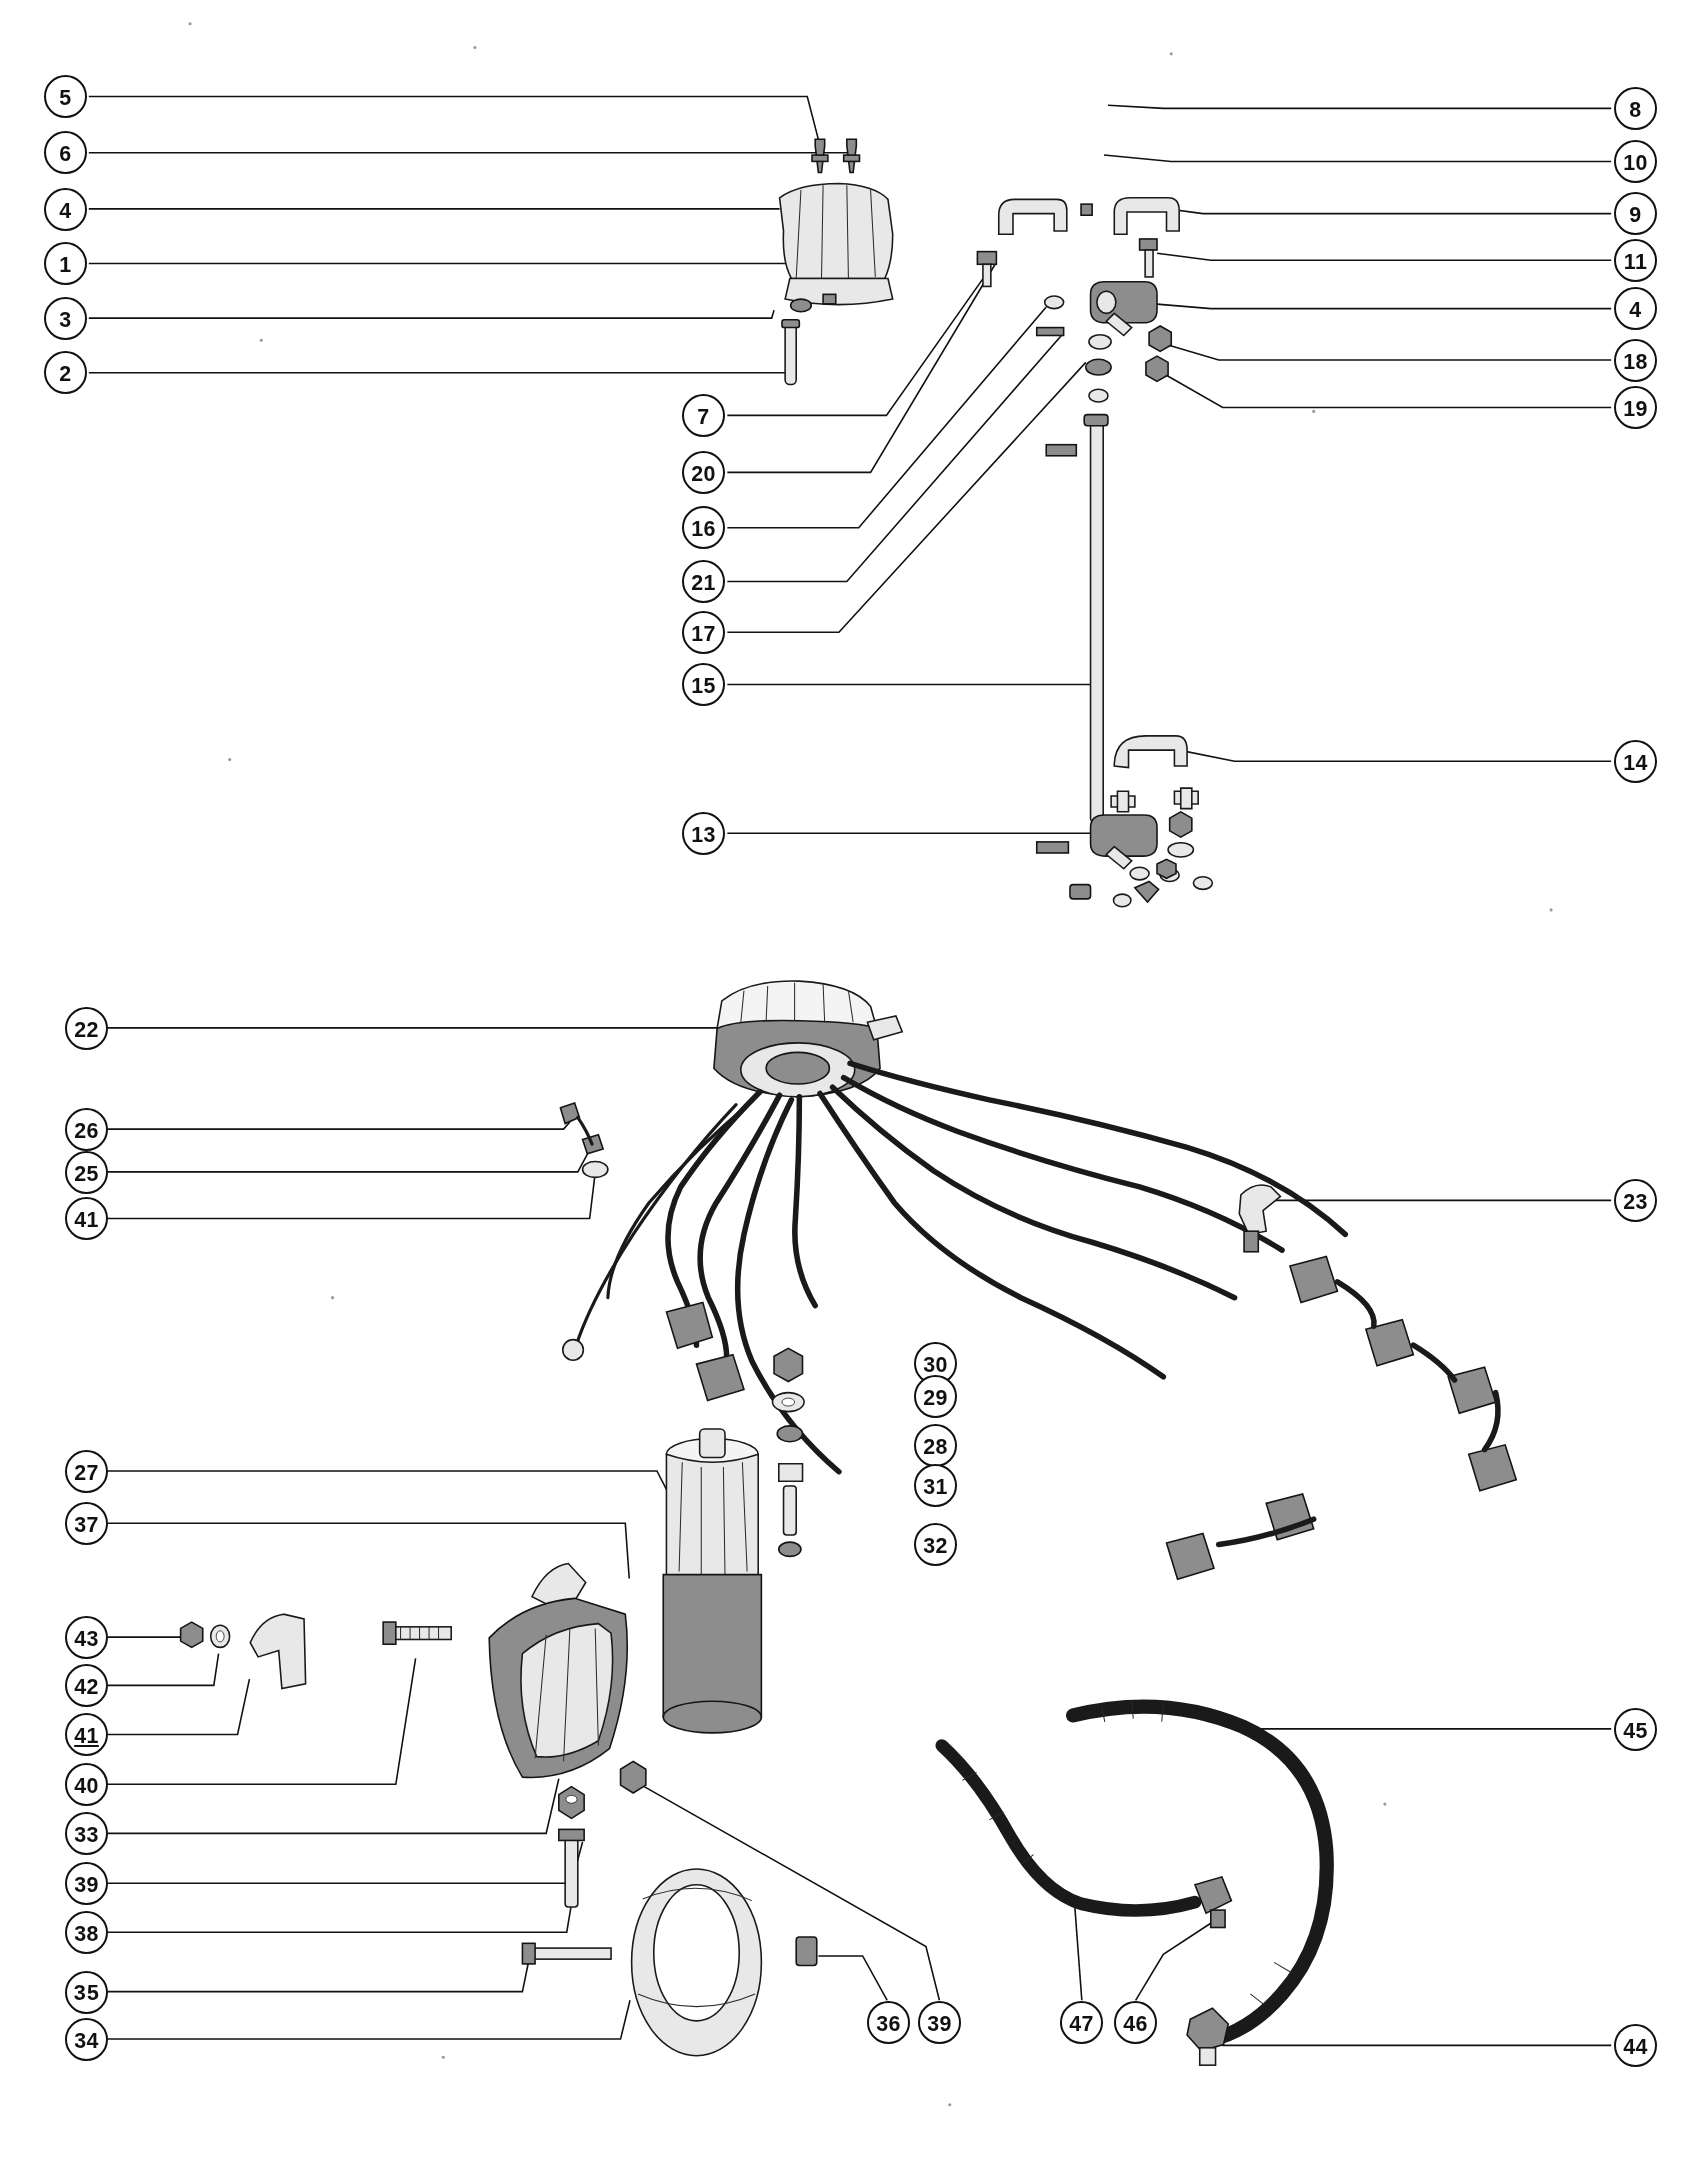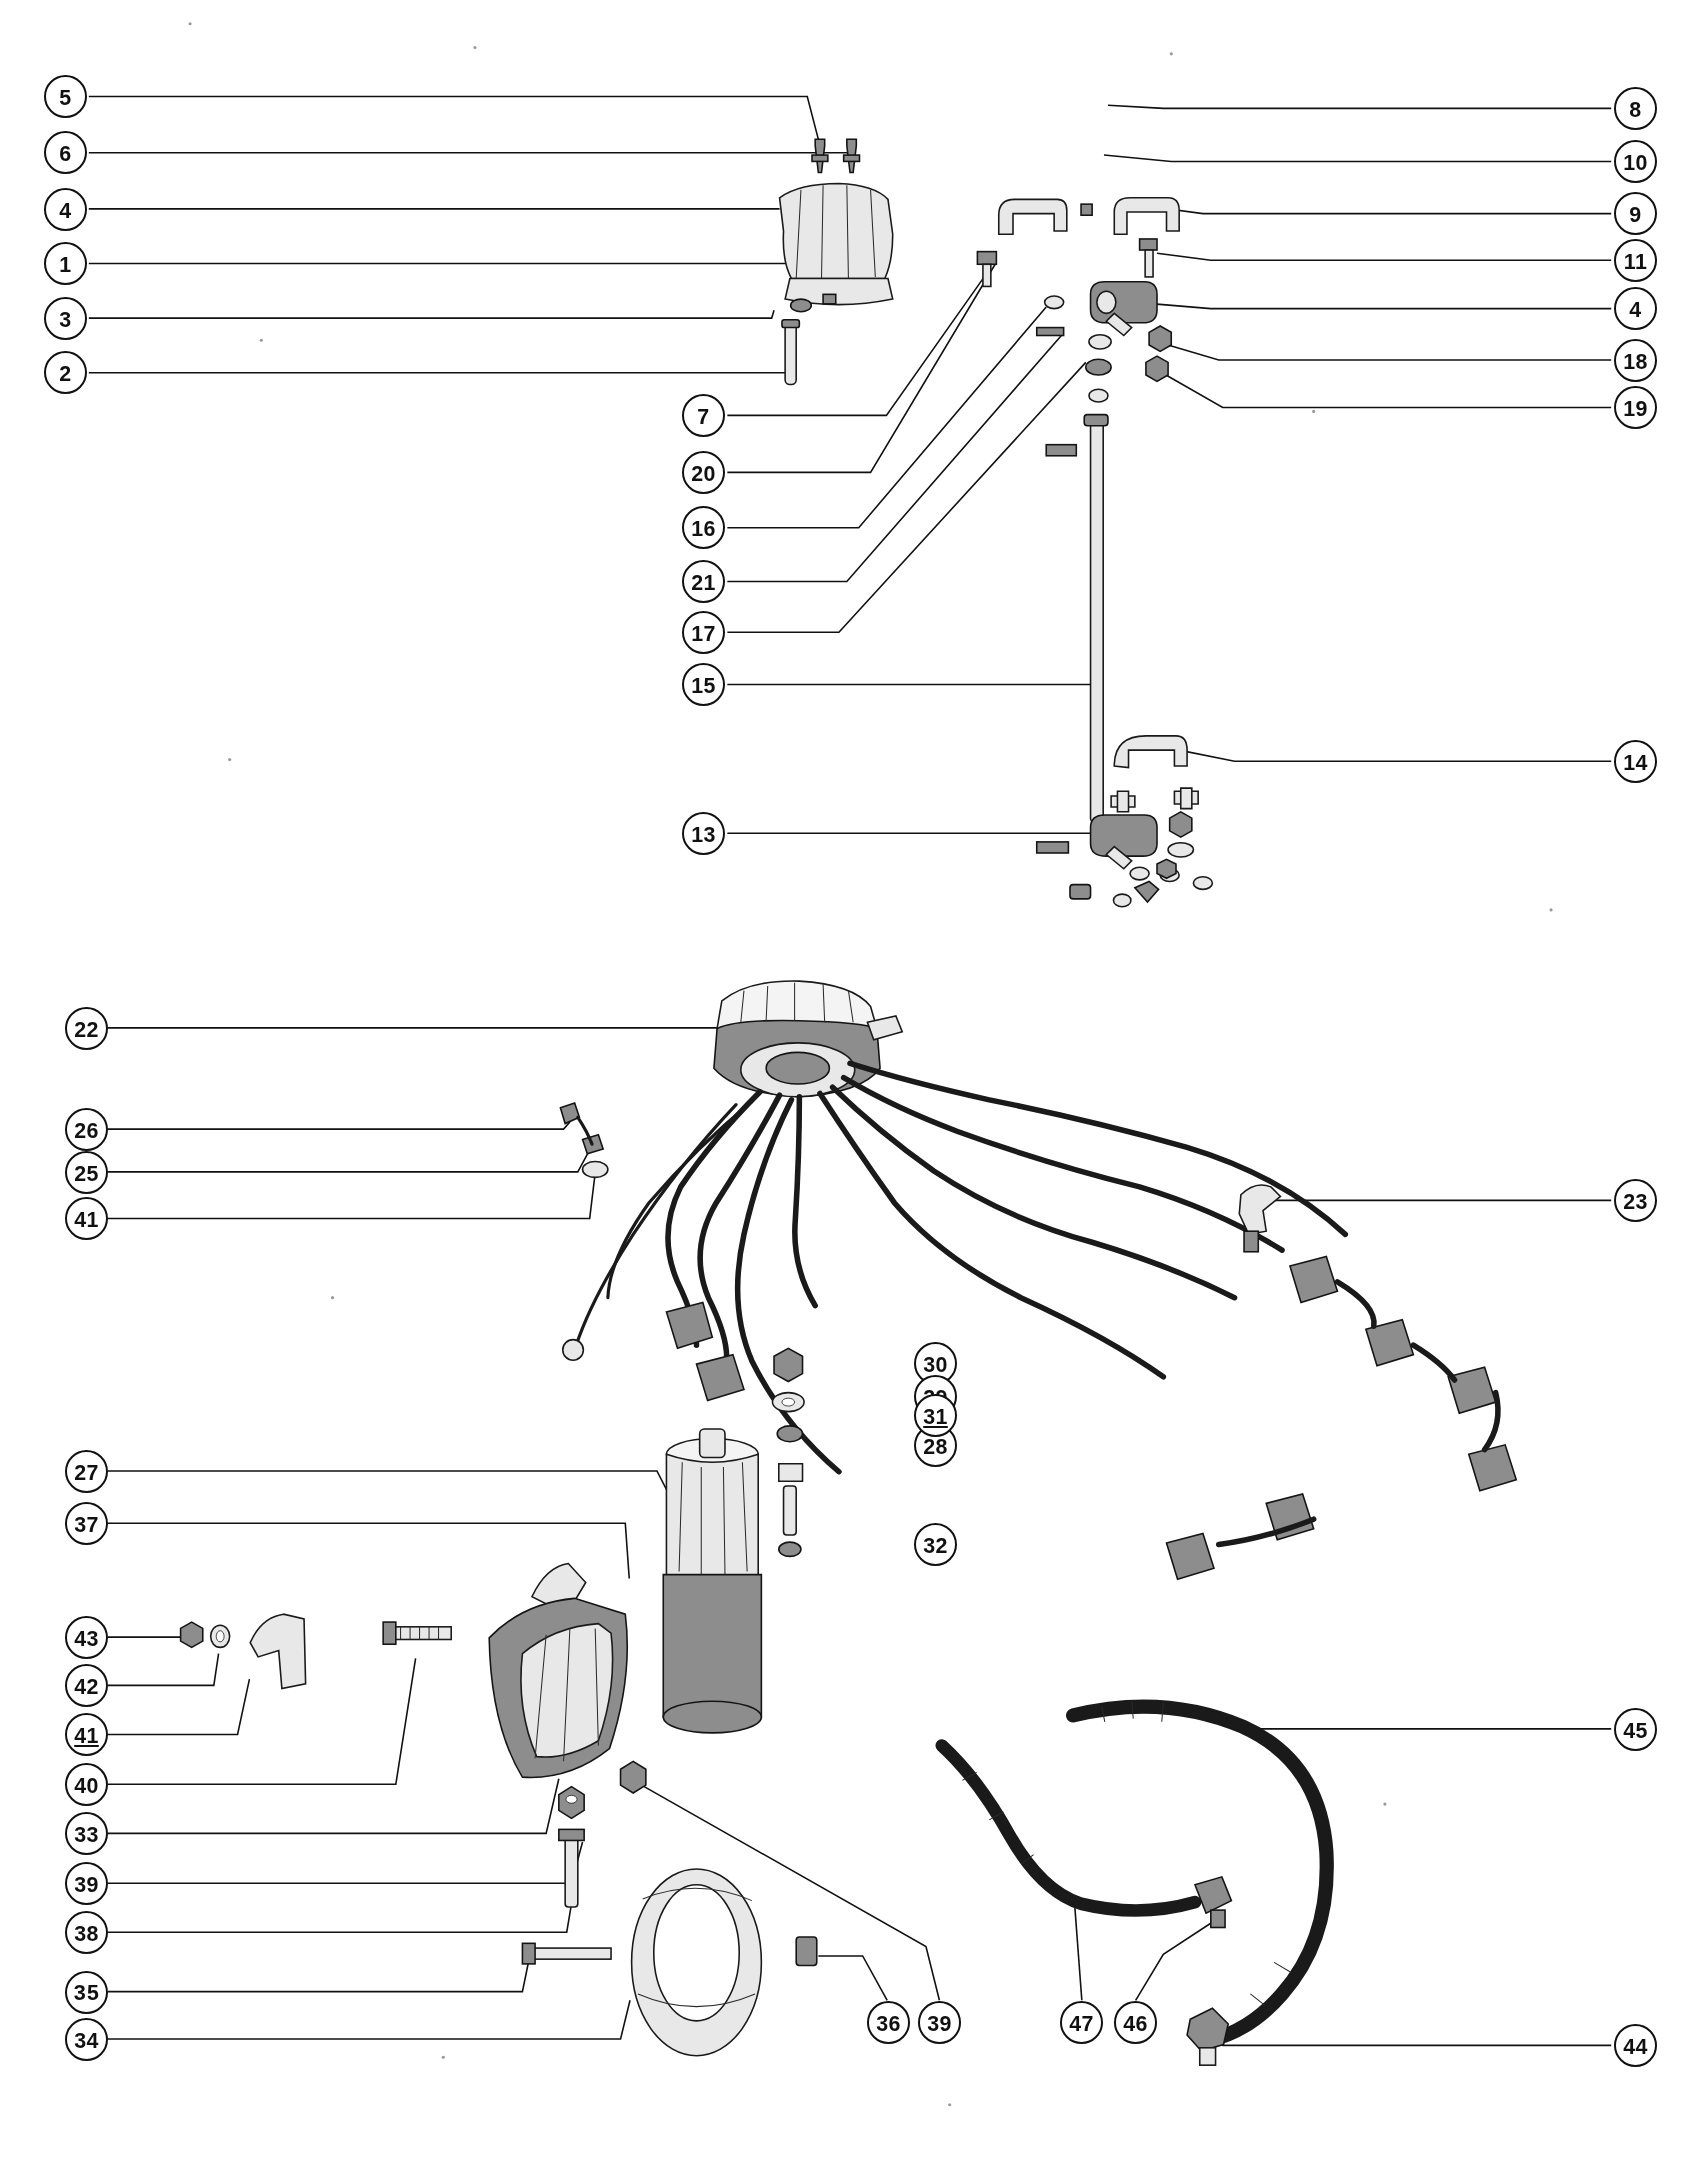--- a/index.html
+++ b/index.html
@@ -422,21 +422,21 @@
 
   <div class="callout" style="left:65px;  top:1007px;">22</div>
   <div class="callout" style="left:65px;  top:1108px;text-align:center;">26</div>
   <div class="callout" style="left:65px;  top:1151px;">25</div>
   <div class="callout" style="left:65px;  top:1197px;">41</div>
   <div class="callout" style="left:1614px; top:1179px;">23</div>
 
   <div class="callout" style="left:914px; top:1342px;">30</div>
   <div class="callout" style="left:914px; top:1375px;">29</div>
   <div class="callout" style="left:914px; top:1424px;">28</div>
-  <div class="callout" style="left:914px; top:1394px;text-decoration:underline;">31</div>
+  <div class="callout" style="left:914px; top:1464px;">31</div>
   <div class="callout" style="left:914px; top:1523px;">32</div>
 
   <div class="callout" style="left:65px;  top:1450px;">27</div>
   <div class="callout" style="left:65px;  top:1502px;">37</div>
   <div class="callout" style="left:65px;  top:1616px;">43</div>
   <div class="callout" style="left:65px;  top:1664px;">42</div>
   <div class="callout" style="left:65px;  top:1713px;text-decoration:underline;">41</div>
   <div class="callout" style="left:65px;  top:1763px;">40</div>
   <div class="callout" style="left:65px;  top:1812px;">33</div>
   <div class="callout" style="left:65px;  top:1862px;">39</div>

